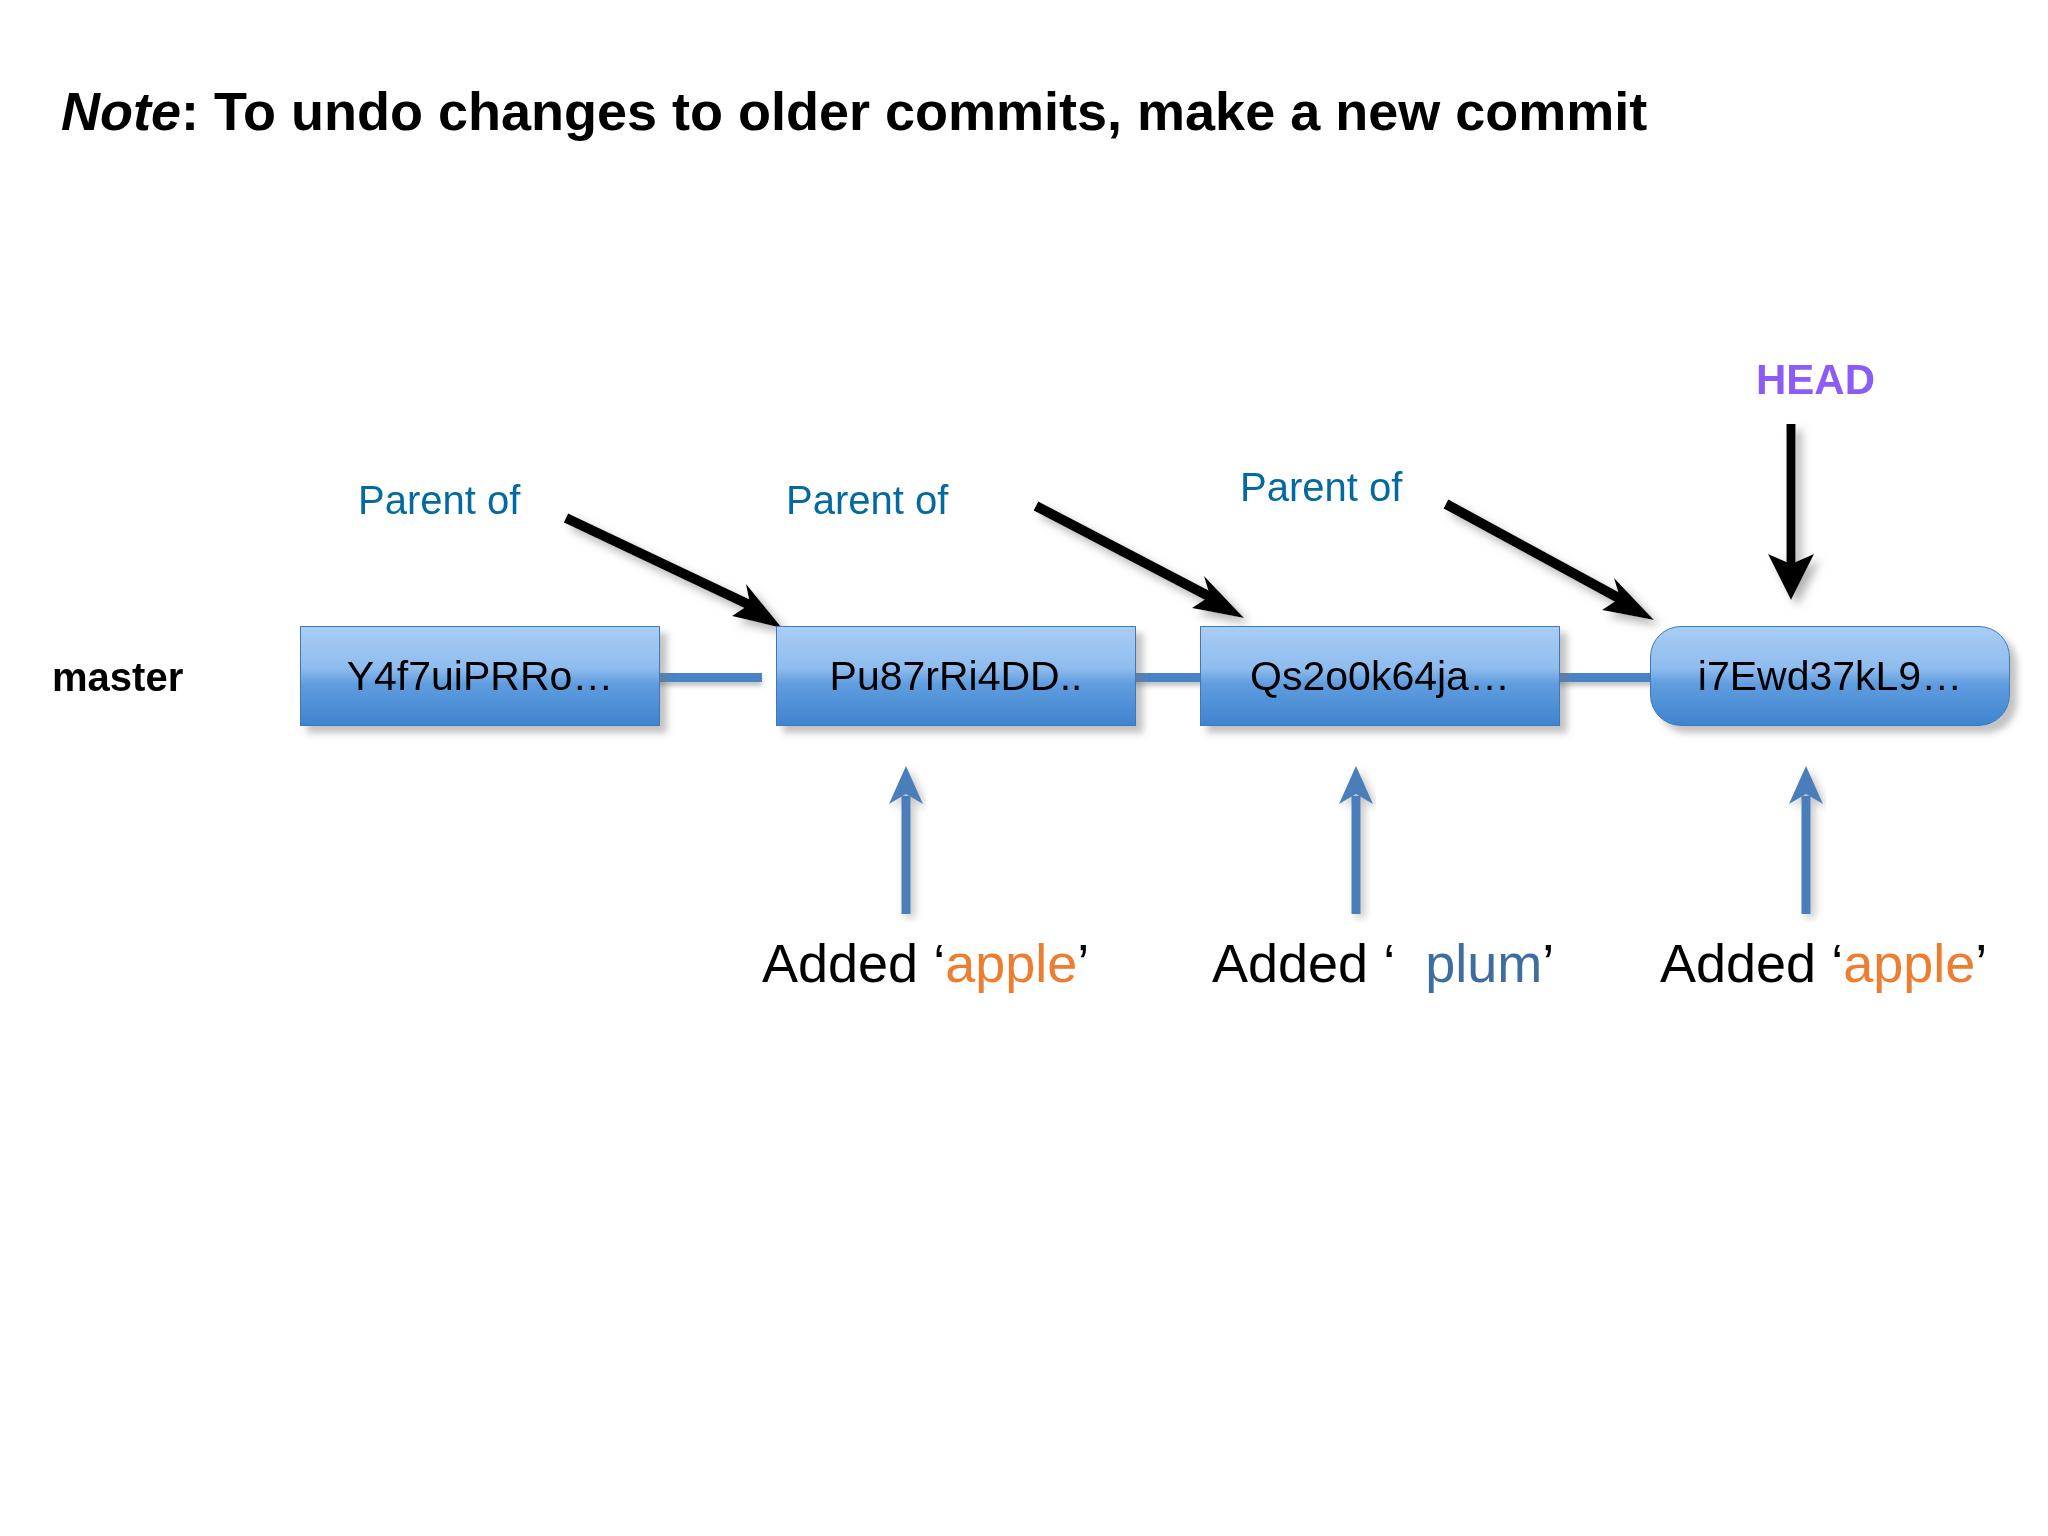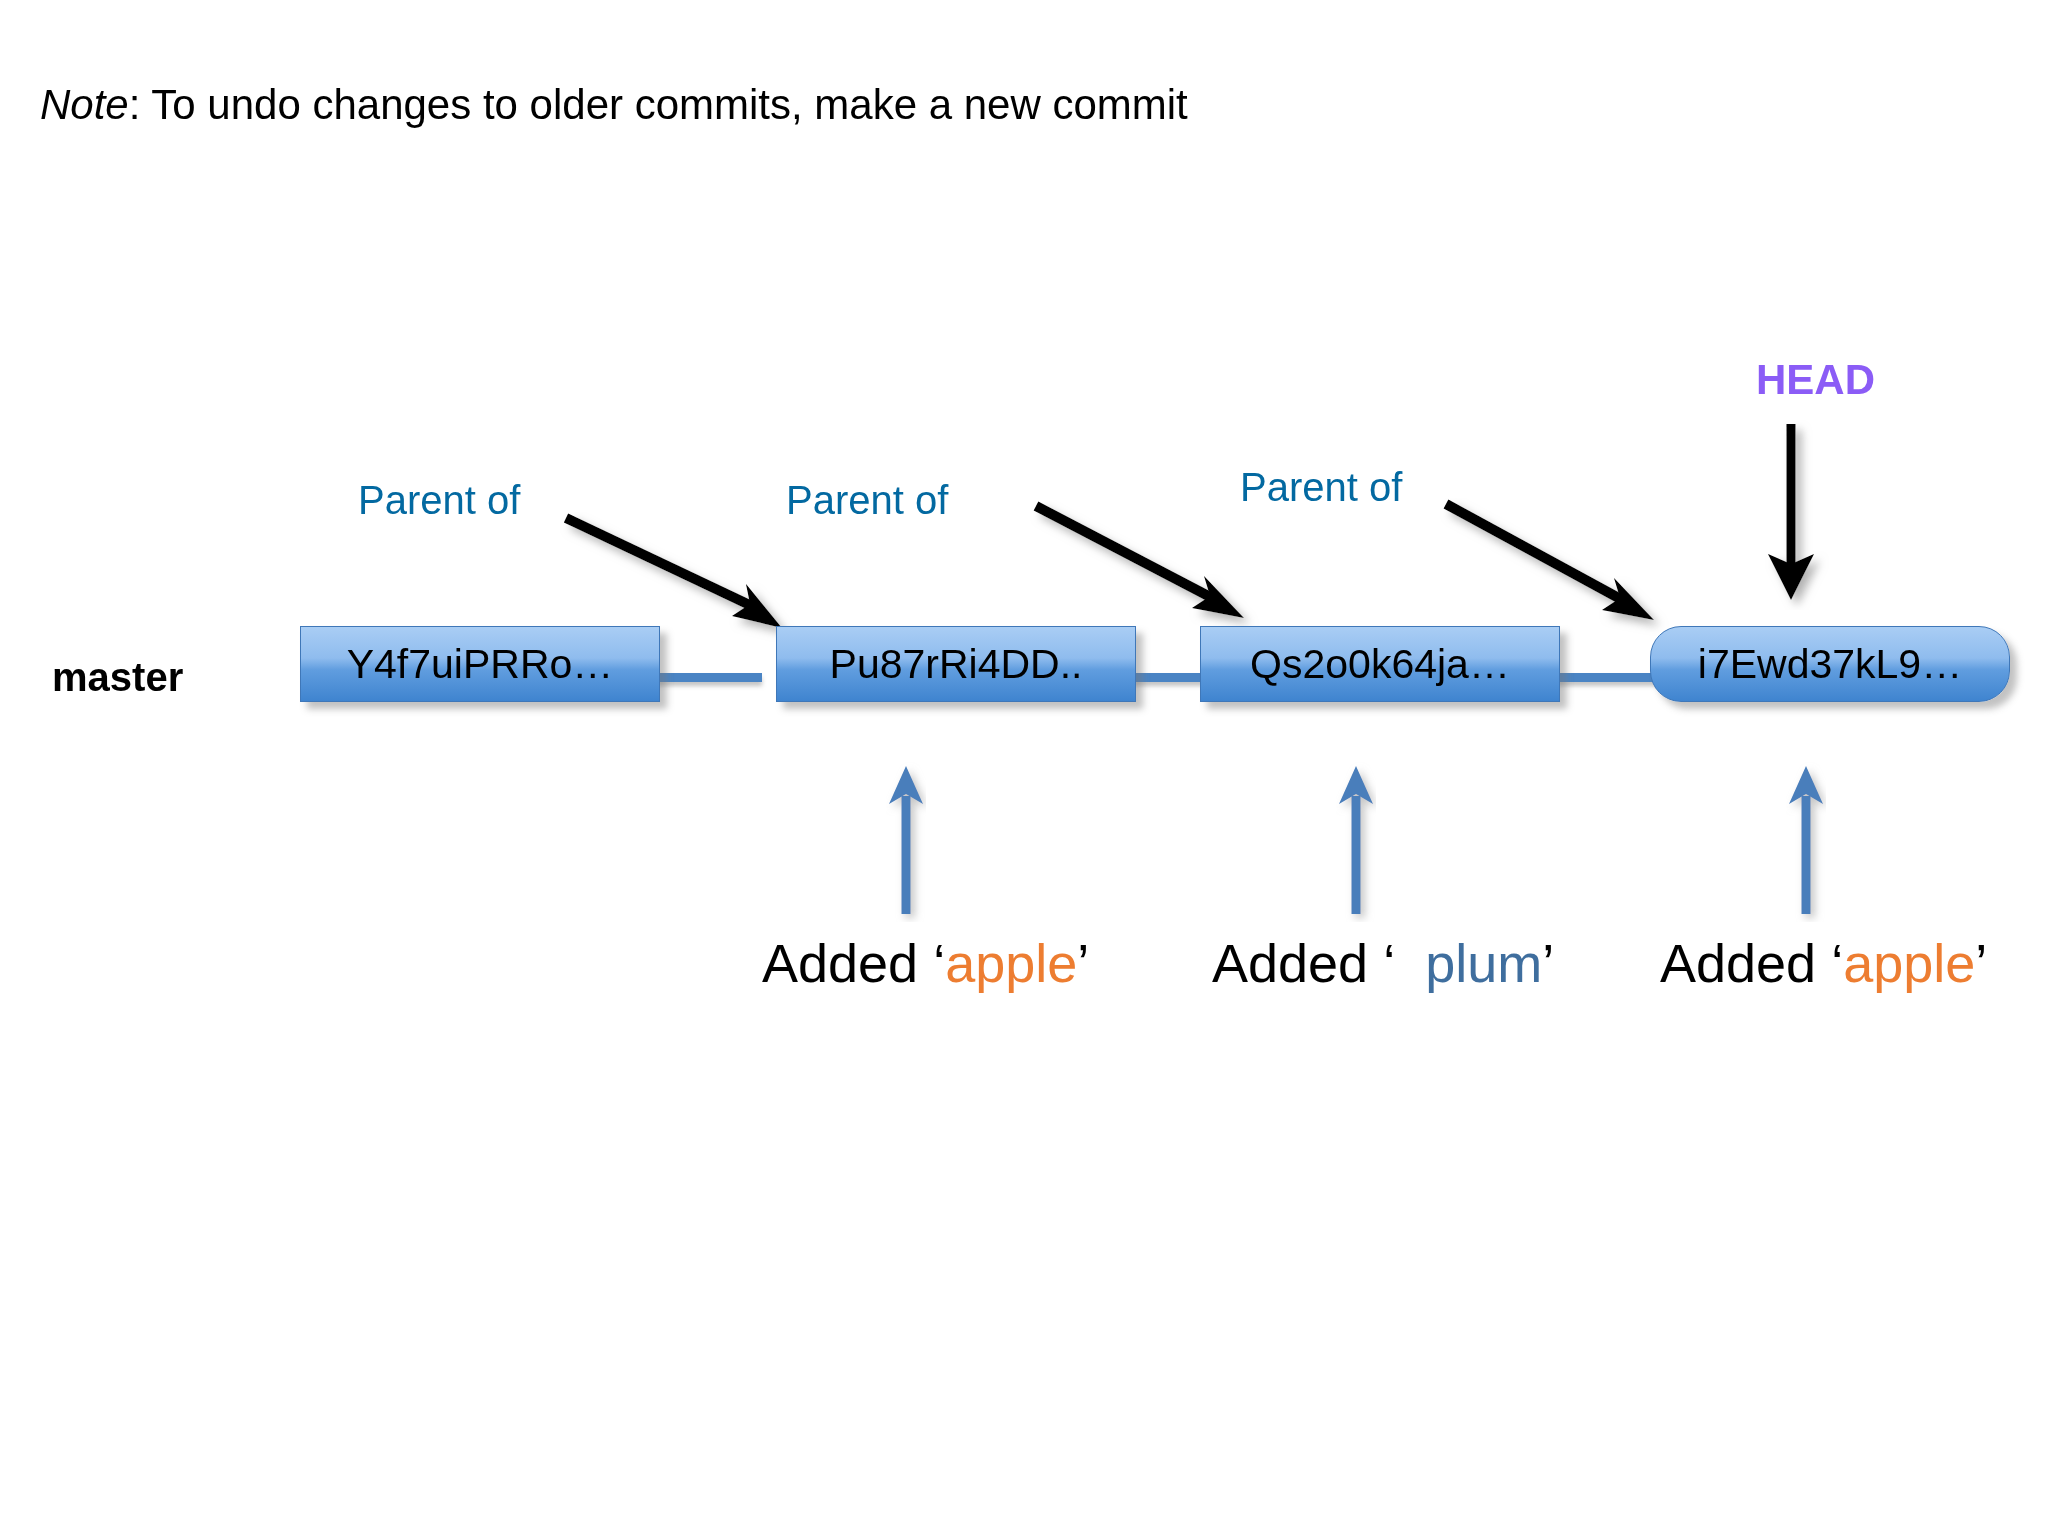--- a/index.html
+++ b/index.html
@@ -12,26 +12,27 @@
     height: 1536px;
     position: relative;
     overflow: hidden;
     font-family: "Liberation Sans", sans-serif;
     color: #000000;
   }
 
   
   #slide-title {
     position: absolute;
-    left: 40px;
+    left: 61px;
     top: 82px;
-    font-size: 42px;
+    font-size: 54px;
     line-height: 1.1;
     white-space: nowrap;
     color: #000;
+    font-weight: bold;
   }
   #slide-title .note-word {
     font-style: italic;
   }
 
   
   #branch-label {
     position: absolute;
     left: 52px;
     top: 655px;
@@ -45,21 +46,21 @@
     position: absolute;
     left: 300px;
     top: 626px;
     width: 1700px;
     height: 115px;
   }
   .commit-node {
     position: absolute;
     top: 0;
     width: 360px;
-    height: 76px;
+    height: 100px;
     box-sizing: border-box;
     border: 1.5px solid #3f77b8;
     background: linear-gradient(to bottom, #a9cdf4 0%, #8fbcee 42%, #609ddf 58%, #3f84cf 100%);
     box-shadow: 7px 7px 7px rgba(120,120,120,0.45);
     display: flex;
     align-items: center;
     justify-content: center;
   }
   .commit-hash {
     font-size: 41px;

